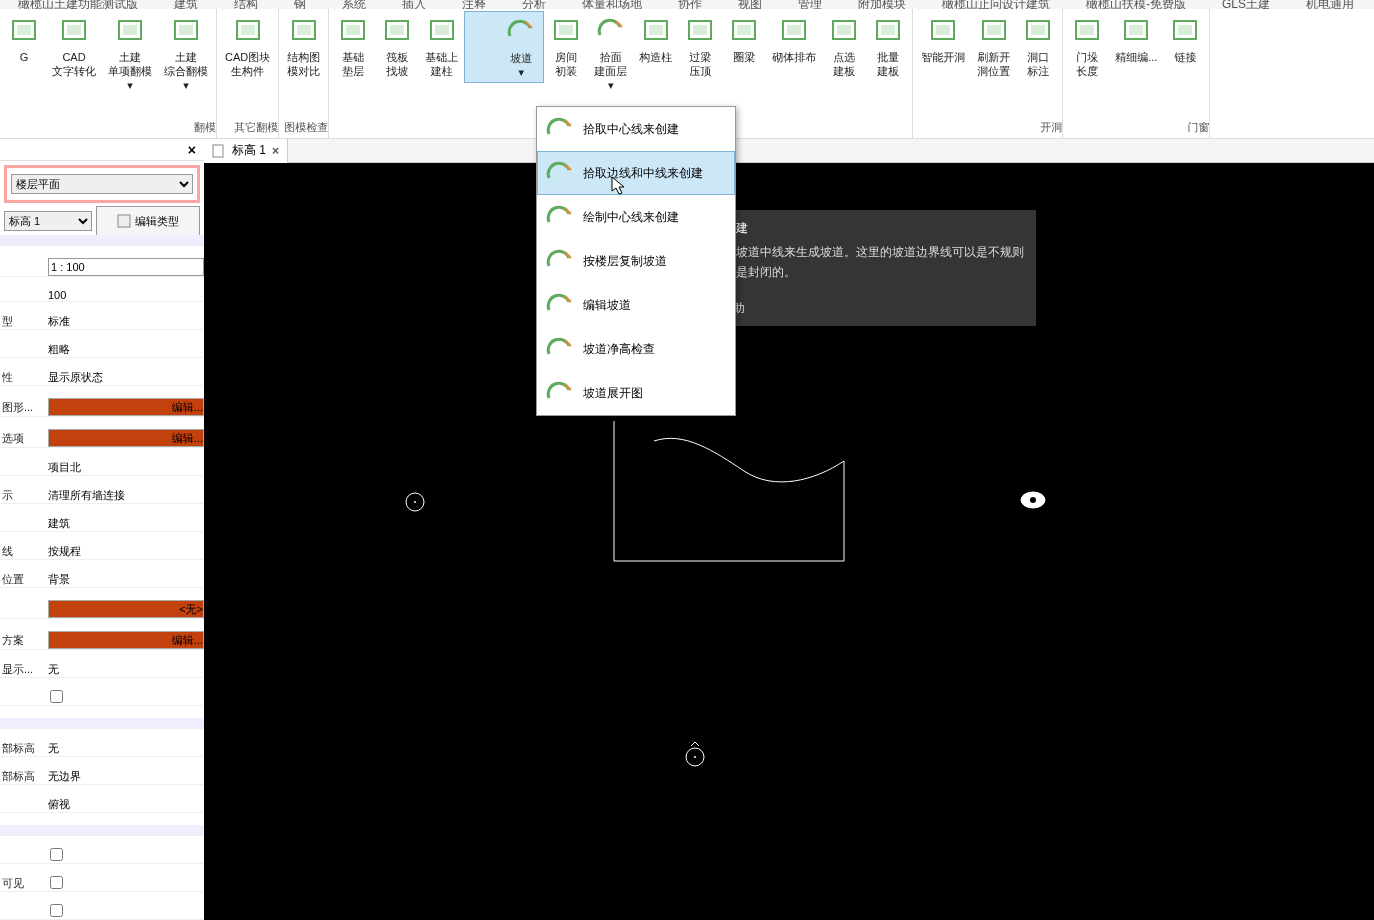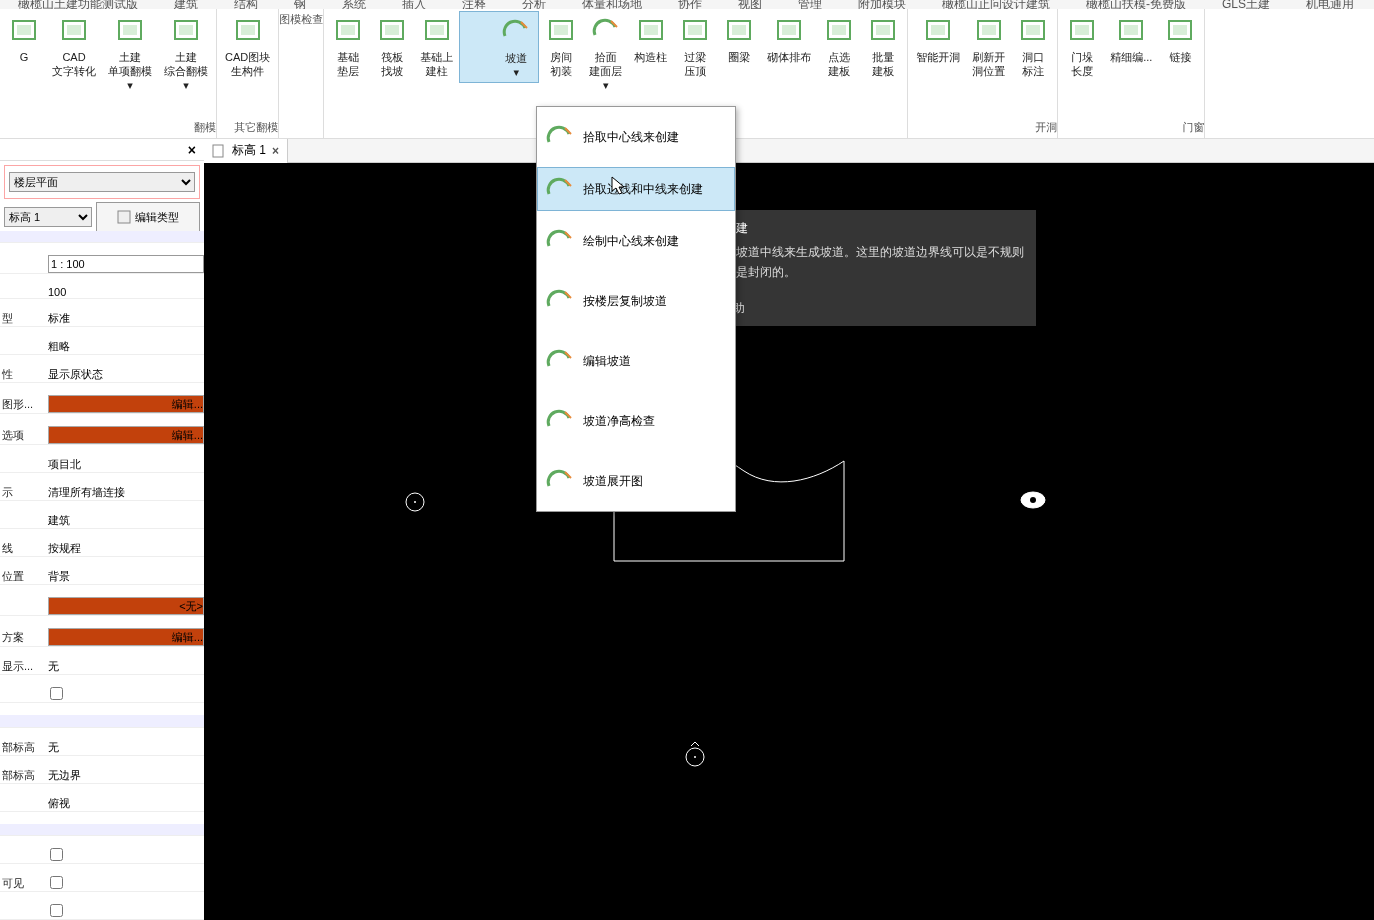--- a/index.html
+++ b/index.html
@@ -14,42 +14,42 @@
 .ribbon-group .label { text-align: right; font-size: 11px; color: #555; padding: 3px 0; }
 .ribbon-item { display: flex; flex-direction: column; align-items: center; padding: 3px 6px; cursor: pointer; }
 .ribbon-item .icon { width: 32px; height: 32px; display: flex; align-items: center; justify-content: center; margin-bottom: 4px; }
 .ribbon-item .text { text-align: center; font-size: 11px; line-height: 14px; color: #222; white-space: pre; }
 .ribbon-item.active { background: #cce8f7; border: 1px solid #7eb4d6; padding-left: 40px; }
 
 .main { display: flex; height: 781px; }
 .prop-panel { width: 204px; background: #fff; display: flex; flex-direction: column; font-size: 11px; }
 .prop-header { display: flex; justify-content: flex-end; align-items: center; border-bottom: 1px solid #ddd; height: 22px; padding-right: 4px; }
 .prop-close { cursor: pointer; font-weight: bold; font-size: 14px; padding: 0 4px; }
-.prop-type-row { display: flex; align-items: center; padding: 6px 4px; border: 1px solid #fca5a5; margin: 4px; }
+.prop-type-row { display: flex; align-items: center; padding: 6px 4px; border: 3px solid #fca5a5; margin: 4px; }
 .prop-type-row select { flex: 1; border: 1px solid #999; height: 20px; font-size: 11px; }
 .prop-instance-row { display: flex; align-items: center; padding: 2px 4px; gap: 4px; height: 28px; }
 .prop-instance-row select { width: 88px; border: 1px solid #999; height: 20px; font-size: 11px; }
 .edit-type-btn { flex: 1; border: 1px solid #999; background: #f5f5f5; height: 30px; display: flex; align-items: center; justify-content: center; cursor: pointer; gap: 4px; }
 .prop-table { flex: 1; overflow-y: auto; display: flex; flex-direction: column; gap: 12px; }
 .prop-row { display: flex; height: 22px; align-items: center; border-bottom: 1px solid #eee; }
 .prop-row.section { background: #eef; font-weight: bold; }
 .prop-label { width: 44px; padding-left: 2px; color: #222; overflow: hidden; white-space: nowrap; }
 .prop-value { flex: 1; padding-left: 4px; overflow: hidden; white-space: nowrap; }
 .prop-value input[type=text] { width: 100%; border: 1px solid #999; height: 18px; font-size: 11px; padding: 0 2px; }
 .prop-value input[type=checkbox] { margin-left: 2px; }
 .prop-value .btn { display: block; background: #c2410c; border: 1px solid #aaa; text-align: right; height: 18px; line-height: 16px; cursor: pointer; padding-left: 28px; }
 
 .view-area { flex: 1; position: relative; background: #fff; display: flex; flex-direction: column; }
 .view-tabs { height: 24px; display: flex; align-items: center; background: #f5f5f5; border-bottom: 1px solid #ccc; }
 .view-tab { display: flex; align-items: center; padding: 0 8px; height: 24px; gap: 6px; border-right: 1px solid #ccc; background: #fff; }
 .view-tab .close-x { cursor: pointer; font-weight: bold; color: #555; }
 .canvas { flex: 1; background: #000; position: relative; overflow: hidden; }
 
 .dropdown { position: absolute; left: 536px; top: 106px; width: 200px; background: #fff; border: 1px solid #999; box-shadow: 2px 2px 6px rgba(0,0,0,0.3); z-index: 100; }
-.dropdown-item { display: flex; align-items: center; padding: 18px 8px; gap: 10px; cursor: pointer; }
+.dropdown-item { display: flex; align-items: center; padding: 10px 8px; gap: 10px; cursor: pointer; }
 .dropdown-item.hover { background: #cce8f7; border: 1px solid #7eb4d6; padding: 9px 7px; }
 .dropdown-icon { width: 28px; height: 24px; display: flex; align-items: center; justify-content: center; }
 
 .tooltip { position: absolute; left: 618px; top: 210px; width: 418px; background: rgba(60,60,60,0.88); color: #ddd; padding: 8px 10px; font-size: 12px; line-height: 20px; z-index: 99; }
 .tooltip .tt-title { color: #fff; font-weight: 500; margin-bottom: 4px; }
 .tooltip .tt-help { margin-top: 10px; padding-top: 6px; }
 
 .eye-marker { position: absolute; }
 
 svg.ico { display: block; }
@@ -133,20 +133,32 @@
               <rect x="8" y="8" width="14" height="10" fill="#d8eed8"></rect>
             </svg>
           </div>
           <div class="text">CAD图块
 生构件</div>
         </div>
       </div>
       <div class="label">其它翻模</div>
     </div>
     <div class="ribbon-group">
+      <div class="buttons">
+        <div class="ribbon-item">
+          <div class="icon">
+            <svg width="30" height="26" class="ico">
+              <rect x="4" y="4" width="22" height="18" stroke="#5faa5f" stroke-width="2" fill="none"></rect>
+              <rect x="8" y="8" width="14" height="10" fill="#d8eed8"></rect>
+            </svg>
+          </div>
+          <div class="text">结构图
+模对比</div>
+        </div>
+      </div>
       <div class="label">图模检查</div>
     </div>
     <div class="ribbon-group">
       <div class="buttons">
         <div class="ribbon-item">
           <div class="icon">
             <svg width="30" height="26" class="ico">
               <rect x="4" y="4" width="22" height="18" stroke="#5faa5f" stroke-width="2" fill="none"></rect>
               <rect x="8" y="8" width="14" height="10" fill="#d8eed8"></rect>
             </svg>

